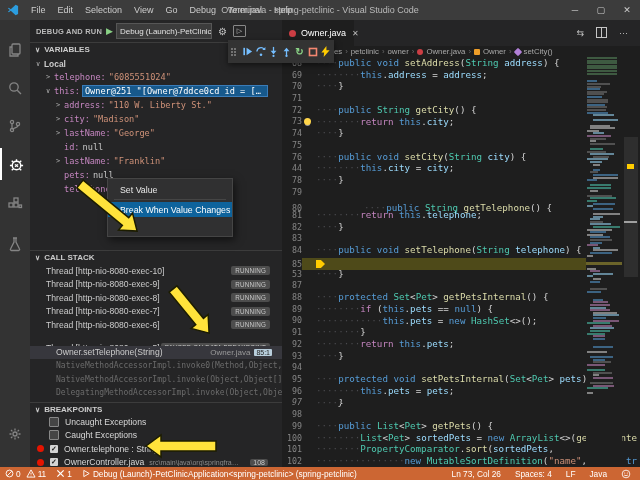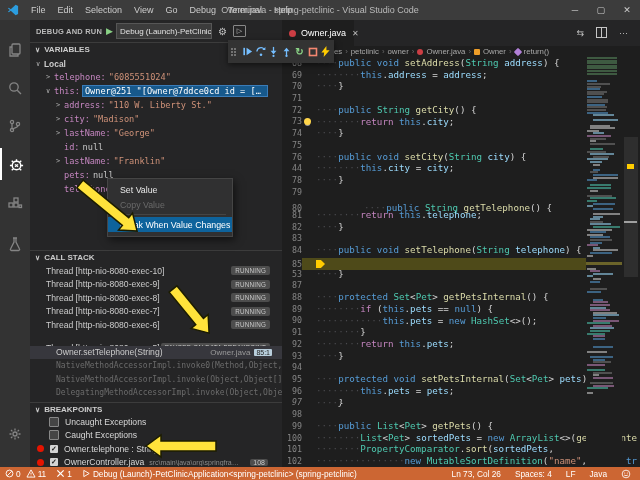--- a/index.html
+++ b/index.html
@@ -337,21 +337,21 @@
       <span class="bc-sep">›</span>
       <span>owner</span>
       <span class="bc-sep">›</span>
       <span class="bc-ico-red"></span>
       <span>Owner.java</span>
       <span class="bc-sep">›</span>
       <span class="bc-ico-class"></span>
       <span>Owner</span>
       <span class="bc-sep">›</span>
       <span class="bc-ico-method"></span>
-      <span>return()</span>
+      <span>setCity()</span>
     </div>
   <div id="code">
       <div class="code-line" style="top: 0px;">
         <span class="gutter">68</span>
         <span class="gmargin"></span>
         <span class="codetext"><span class="ws">····</span><span class="kw">public void </span><span class="fn">setAddress</span><span class="pln">(</span><span class="type">String </span><span class="var">address</span><span class="pln">) {</span></span>
       </div>
       <div class="code-line" style="top: 11.71px;">
         <span class="gutter">69</span>
         <span class="gmargin"></span>
@@ -688,21 +688,20 @@
   </span>
   <span class="dbg-btn">
     <svg width="9" height="11" viewBox="0 0 9 12">
         <path d="M5.5 0 0 7h3L2.5 12 9 4.5H5.5z" fill="#ffcc00"></path>
       </svg>
   </span>
 </div>
 
 <div id="context-menu" class="abs">
   <div class="ctx-item">Set Value</div>
-  <div class="ctx-item disabled">Copy Value</div>
   <div class="ctx-sep"></div>
   <div class="ctx-item hl">Break When Value Changes</div>
 </div>
 
 <div id="statusbar" class="abs">
   <span class="sb-item">
     <svg width="9" height="9" viewBox="0 0 10 10">
         <circle cx="5" cy="5" r="3.8" fill="none" stroke="#fff" stroke-width="1"></circle>
         <path d="M2.4 7.6 7.6 2.4" stroke="#fff" stroke-width="1"></path>
       </svg>

